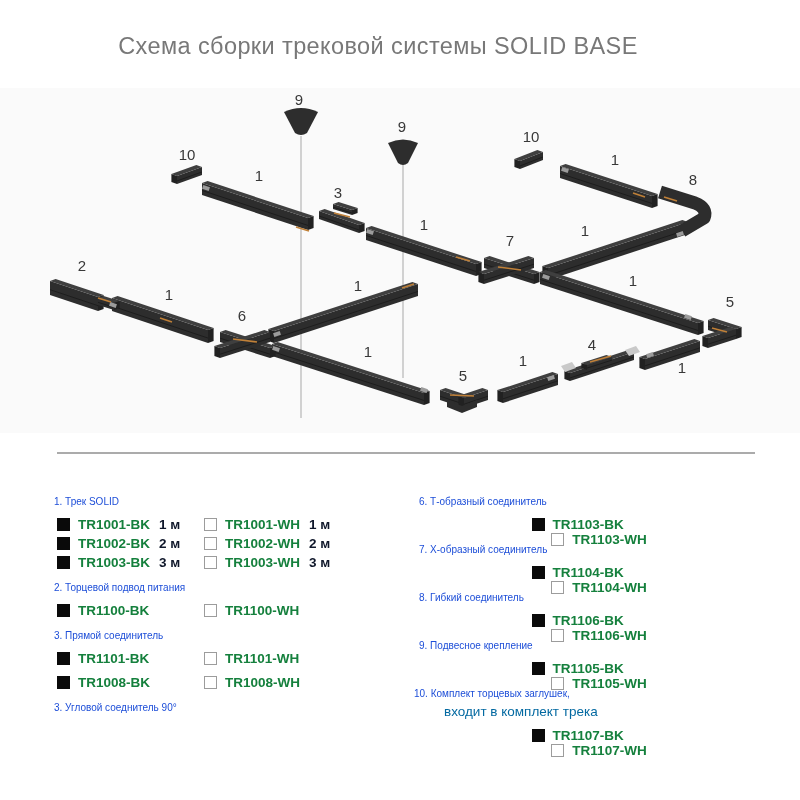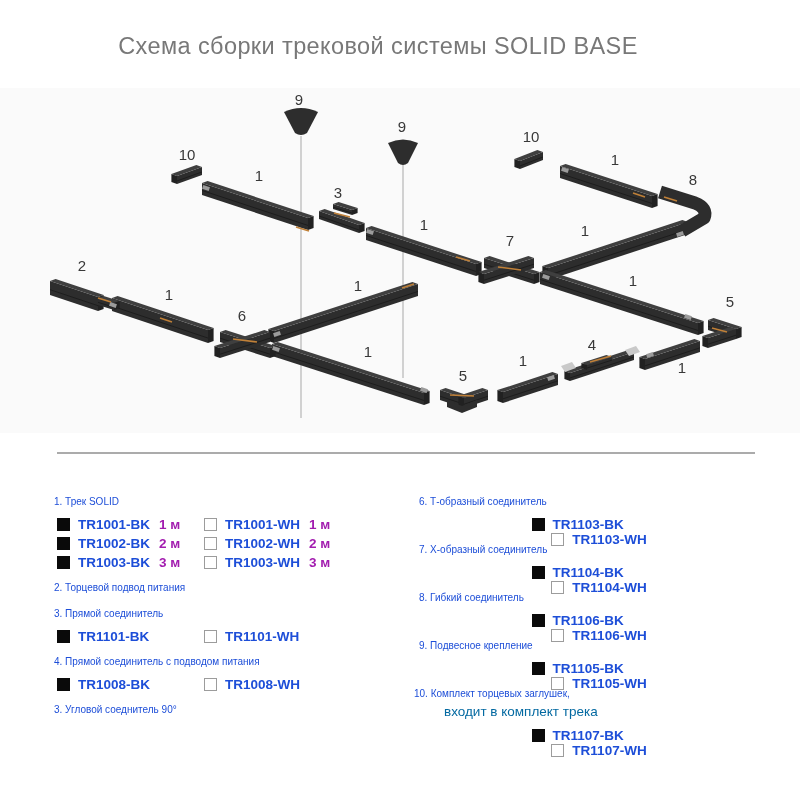--- a/index.html
+++ b/index.html
@@ -17,22 +17,22 @@
   .col-right .sec-head2{padding-left:30px;}
   .row{display:flex;align-items:center;height:14px;margin-bottom:5px;}
   .col-left .row{padding-left:3px;}
   .col-right .row{padding-left:10px;flex-direction:column;}
   .grp{display:flex;align-items:center;flex:0 0 auto;}
   .col-left .grp.first{width:147px;}
   .col-right .grp.first{width:135px;}
   .sw{width:13px;height:13px;margin-right:8px;flex:0 0 auto;}
   .sw.black{background:#0a0a0a;}
   .sw.white{background:#fff;border:1px solid #9c9c9c;box-sizing:border-box;}
-  .code{font-weight:700;font-size:13.5px;color:#1d4ed8;white-space:nowrap;}
-  .note{font-weight:700;font-size:13.5px;color:#a21caf;margin-left:9px;white-space:nowrap;}
+  .code{font-weight:700;font-size:13.5px;color:#15803d;white-space:nowrap;}
+  .note{font-weight:700;font-size:13.5px;color:#0f172a;margin-left:9px;white-space:nowrap;}
 </style>
 </head>
 <body>
 
 <div id="page">
   <div class="title">Схема сборки трековой системы SOLID BASE</div>
   <svg id="diagram-svg" width="800" height="470" viewBox="0 0 800 470">
       <rect x="0" y="88" width="800" height="345" fill="#fafafa"></rect>
       <line x1="301" y1="136" x2="301" y2="418" stroke="#a8a8a8" stroke-width="1"></line>
       <line x1="403" y1="165" x2="403" y2="378" stroke="#a8a8a8" stroke-width="1"></line>
@@ -268,36 +268,45 @@
           </span>
           <span class="grp">
             <span class="sw white"></span>
             <span class="code">TR1003-WH</span>
             <span class="note">3 м</span>
           </span>
         </div>
       </div>
       <div class="sec">
         <div class="sec-head">2. Торцевой подвод питания</div>
+        <div class="row">
+          <span class="grp first">
+            <span class="sw black"></span>
+            <span class="code">TR1100-BK</span>
+          </span>
+          <span class="grp">
+            <span class="sw white"></span>
+            <span class="code">TR1100-WH</span>
+          </span>
+        </div>
       </div>
       <div class="sec">
         <div class="sec-head">3. Прямой соединитель</div>
         <div class="row">
           <span class="grp first">
             <span class="sw black"></span>
             <span class="code">TR1101-BK</span>
           </span>
           <span class="grp">
             <span class="sw white"></span>
             <span class="code">TR1101-WH</span>
           </span>
         </div>
       </div>
       <div class="sec">
-        <div class="sec-head">4. Прямой соединитель с подводом питания</div>
         <div class="row">
           <span class="grp first">
             <span class="sw black"></span>
             <span class="code">TR1008-BK</span>
           </span>
           <span class="grp">
             <span class="sw white"></span>
             <span class="code">TR1008-WH</span>
           </span>
         </div>

